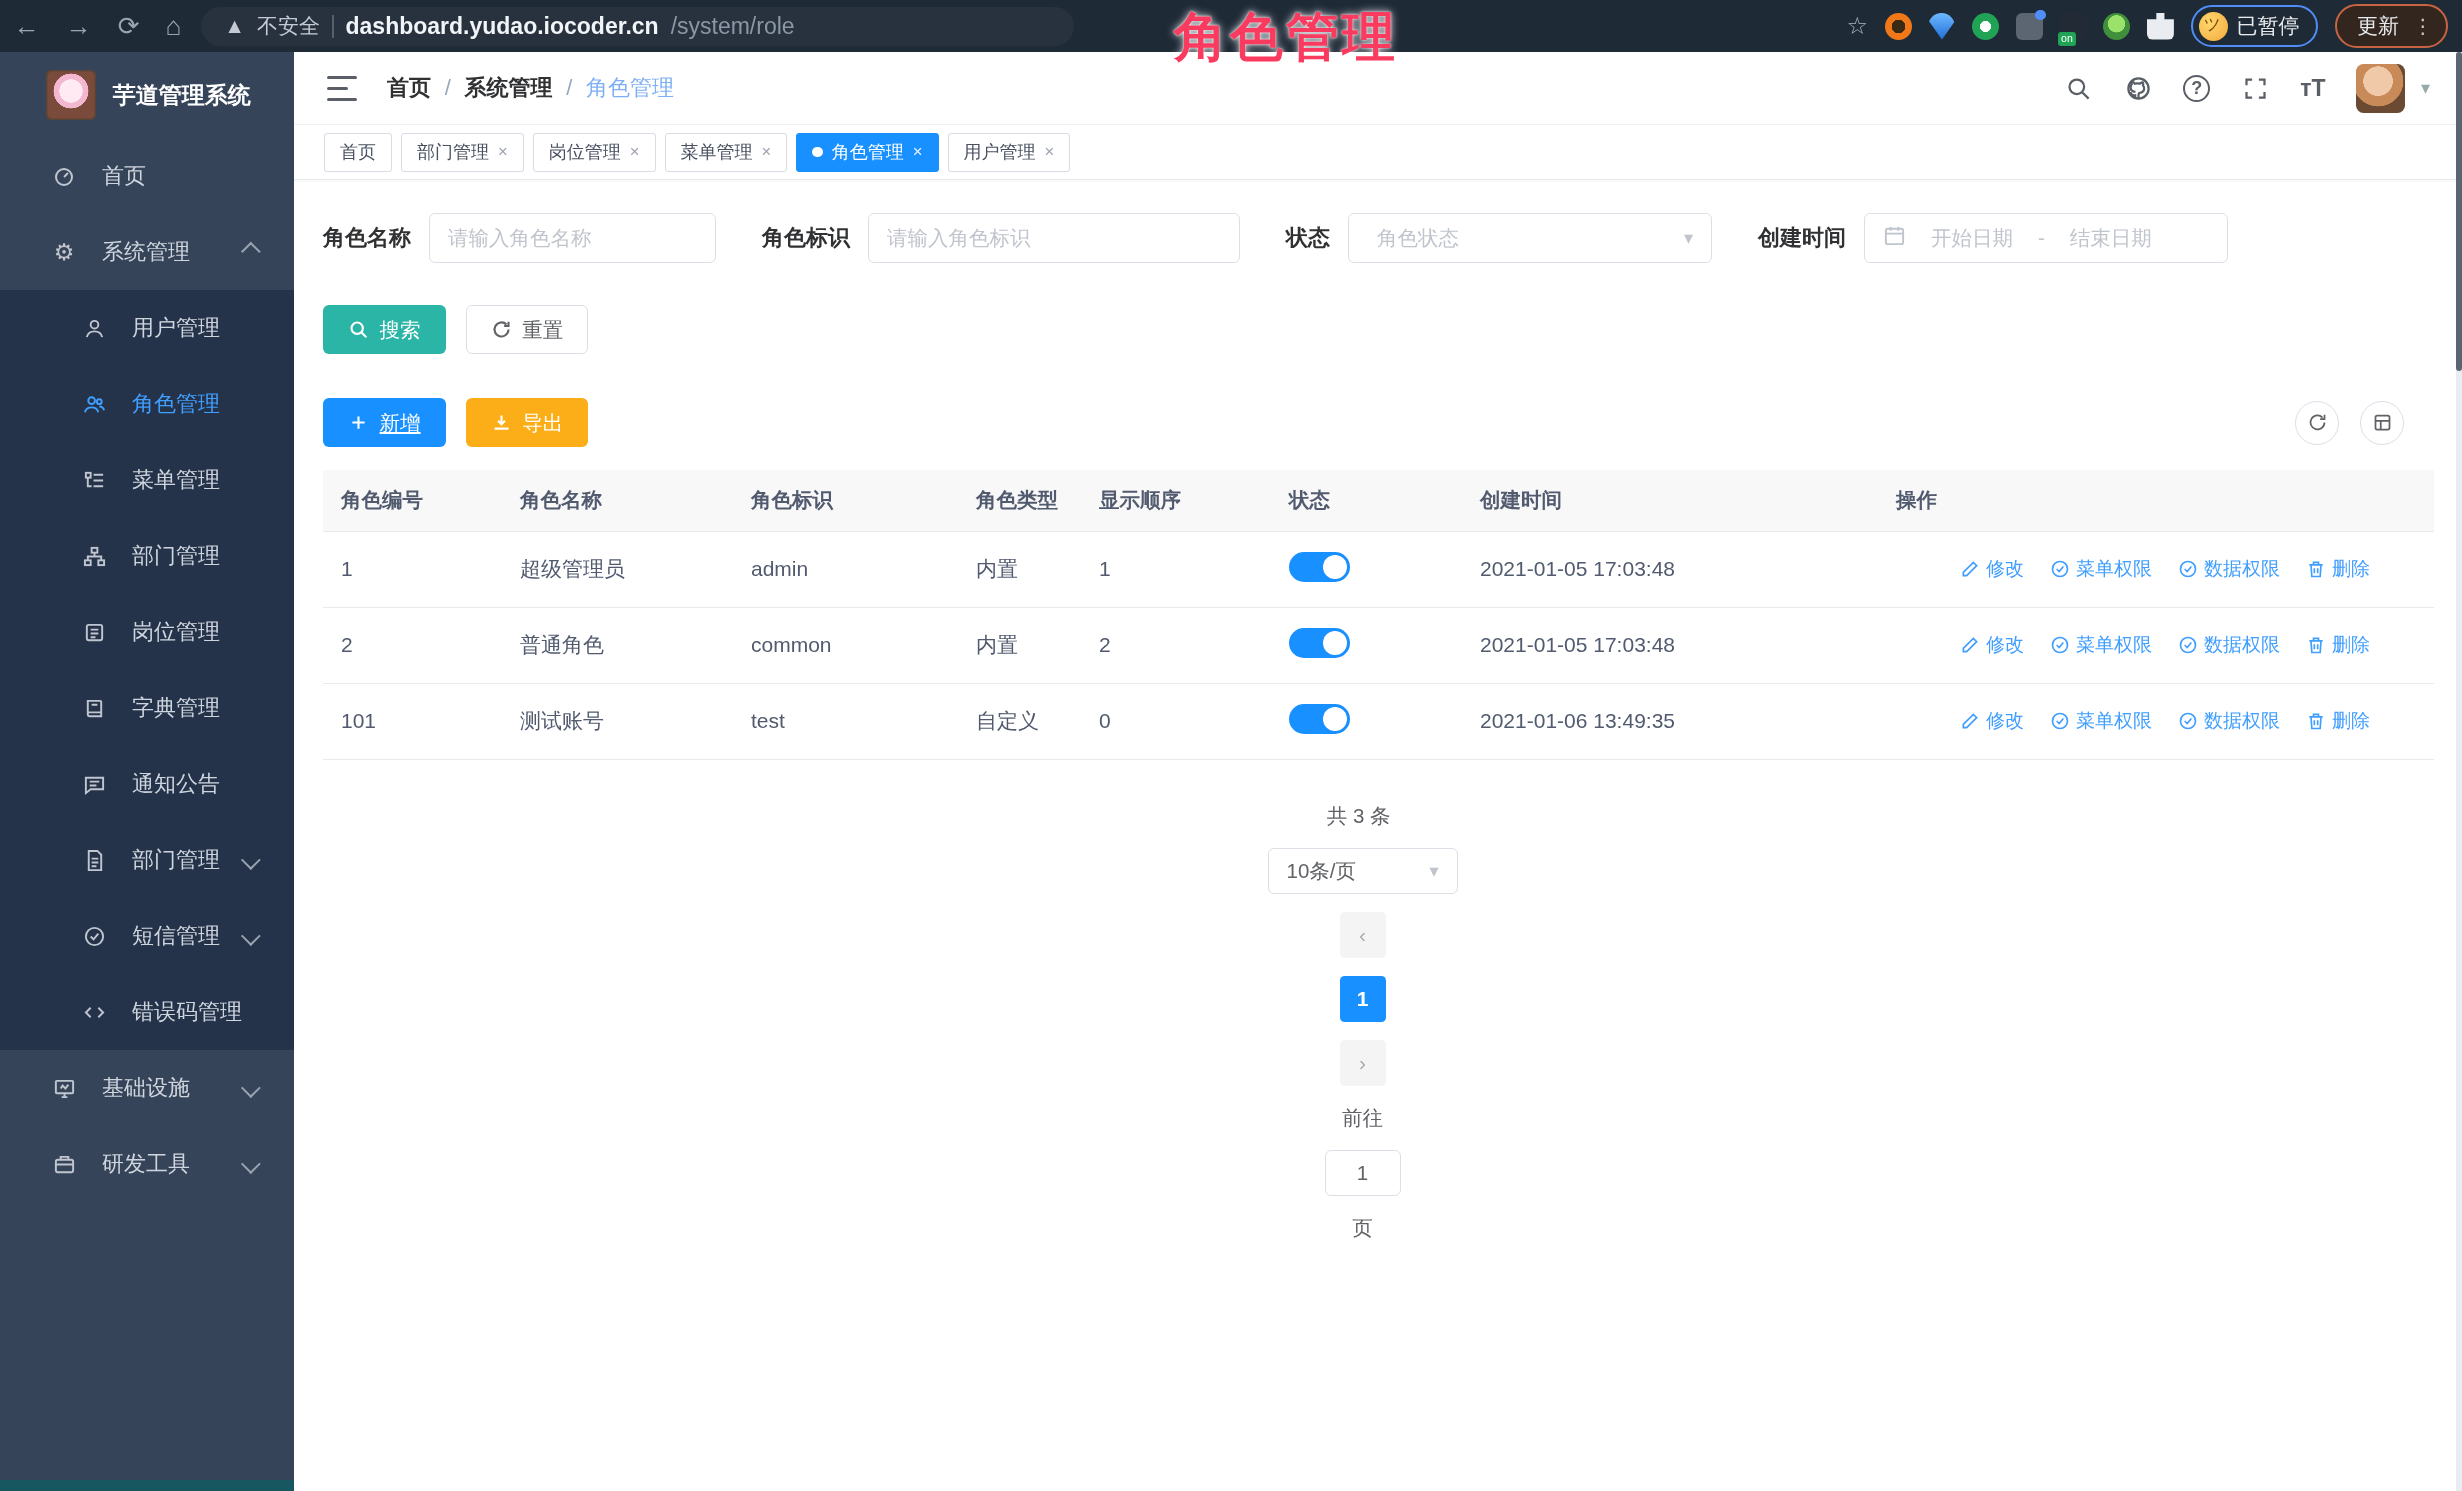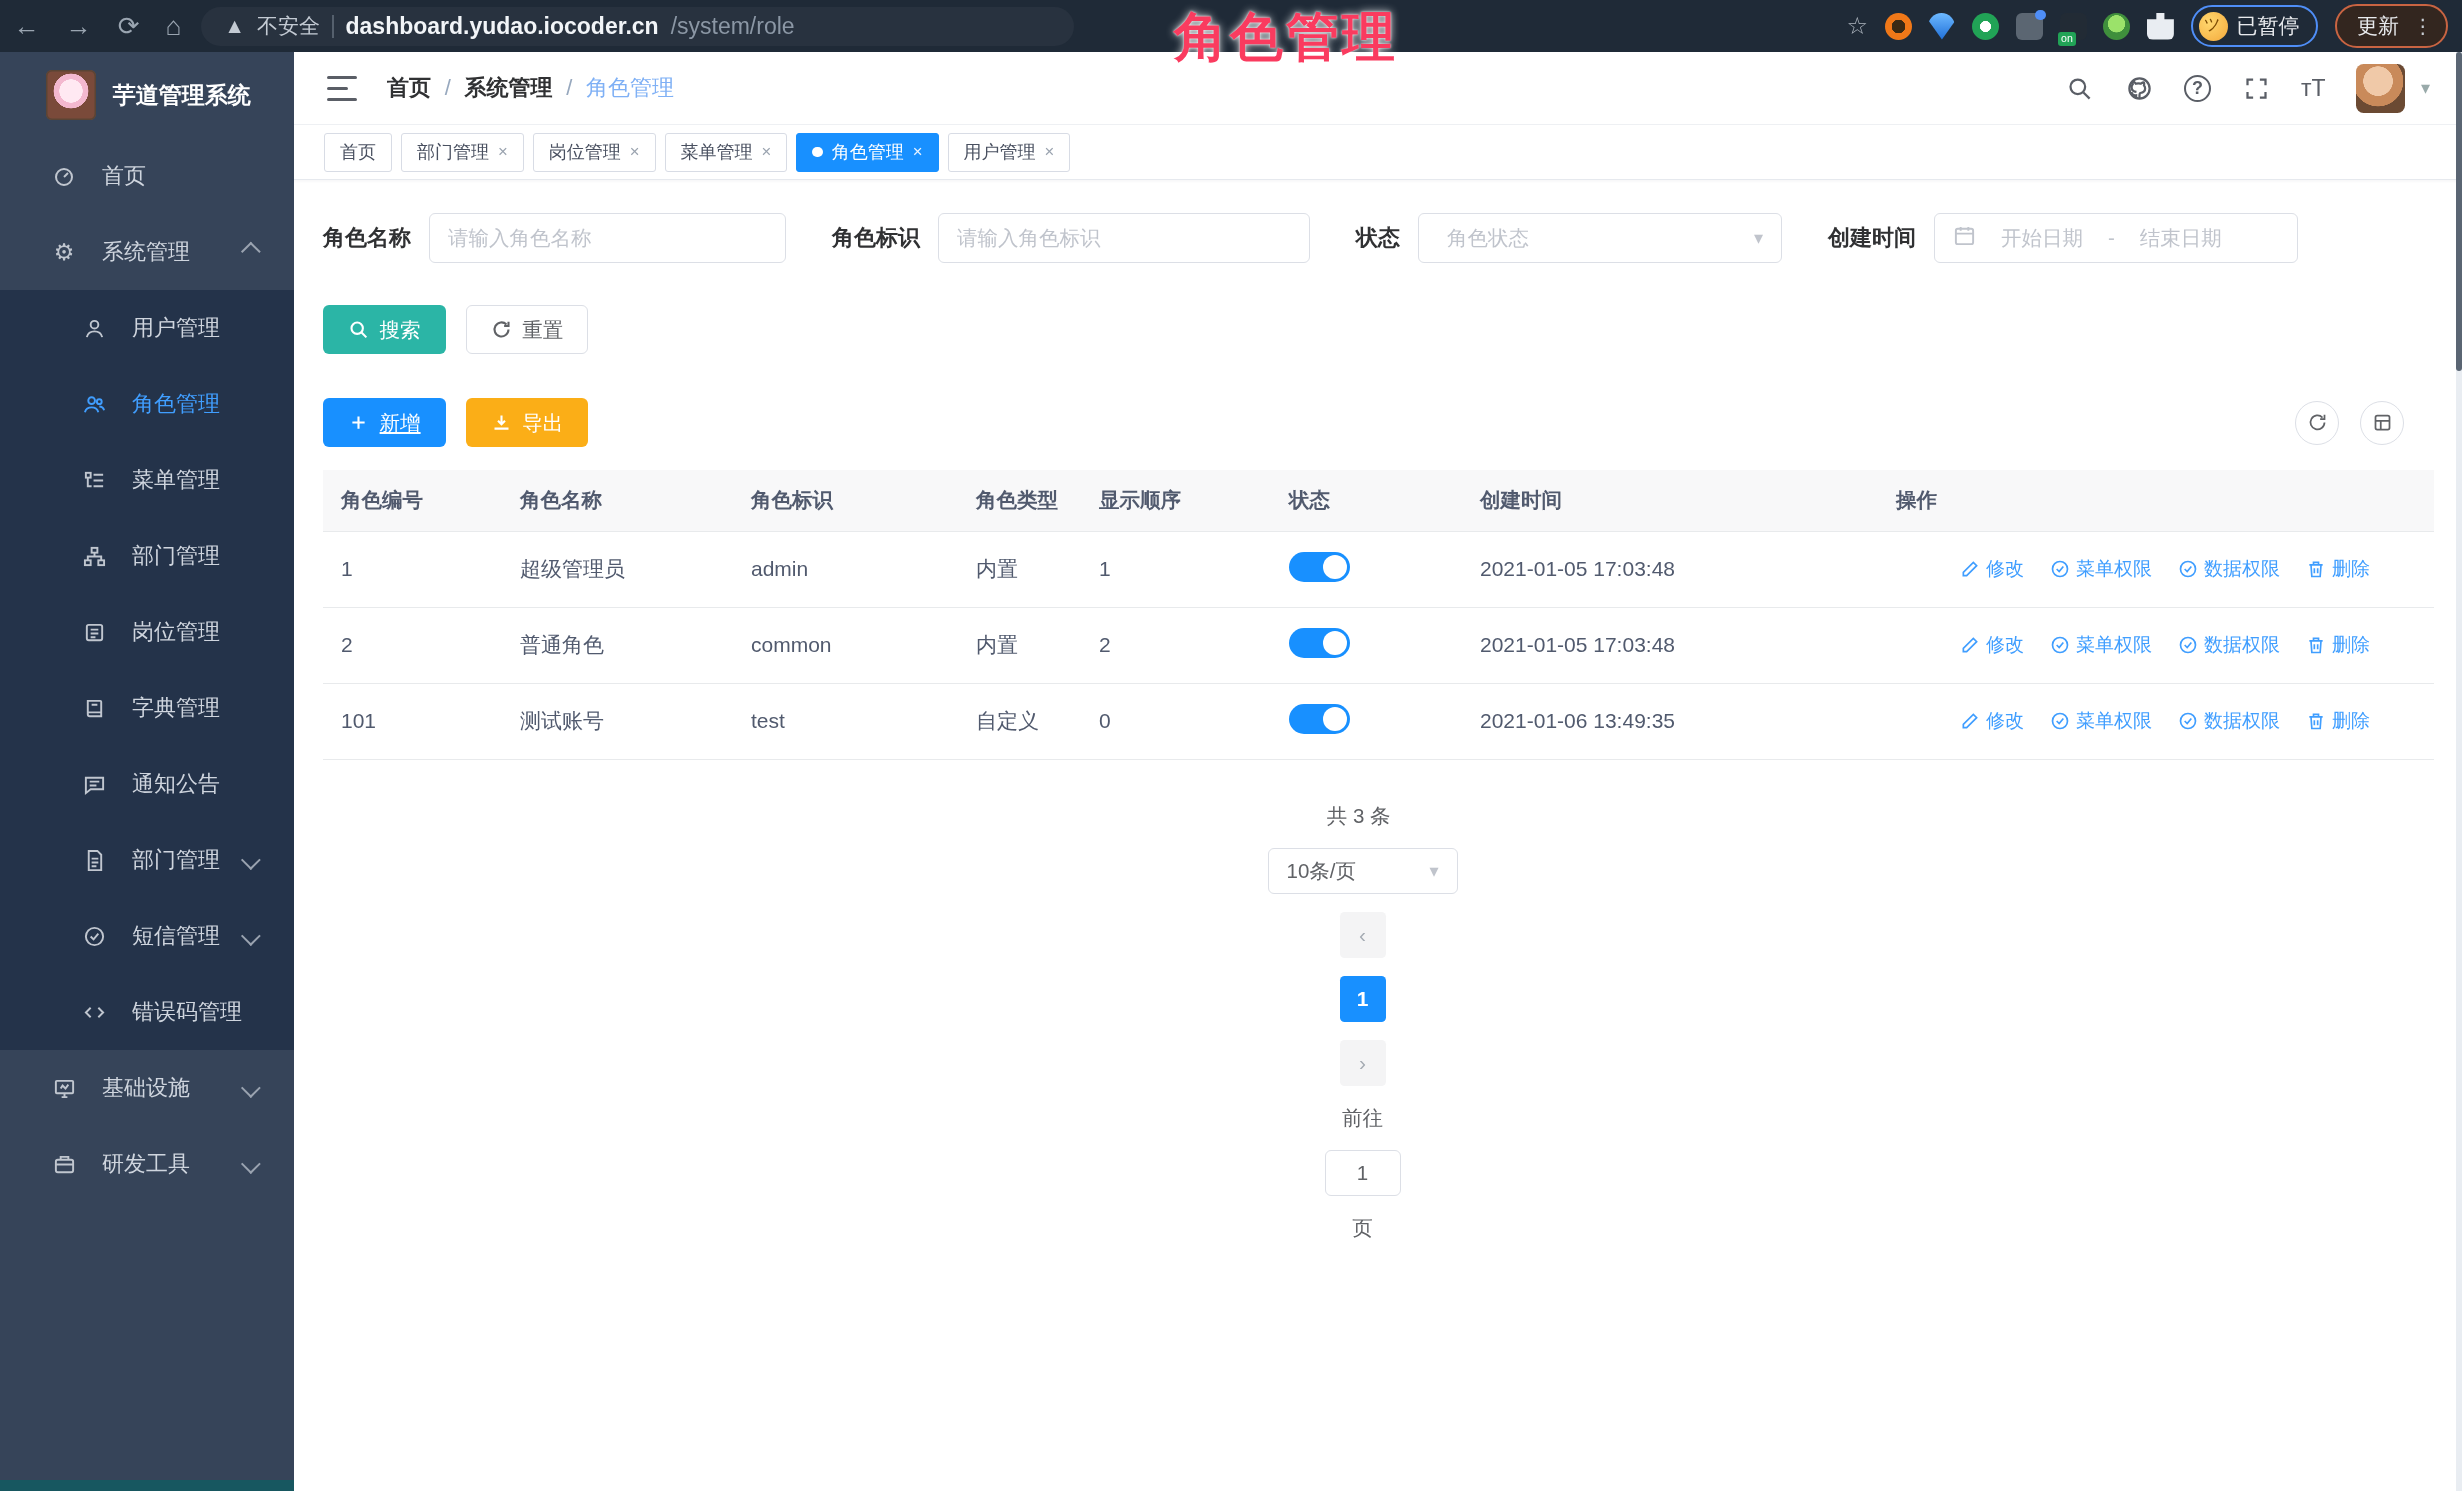--- a/index.html
+++ b/index.html
@@ -58,21 +58,21 @@
   .hamburger i:nth-child(2){ top:12px; width:21px; }
   .hamburger i:nth-child(3){ top:23px; width:30px; }
   .crumbs { display:flex; align-items:center; gap:13.7px; font-size:22px; }
   .crumb { color:#303133; font-weight:bold; cursor:pointer; }
   .crumb-sep { color:#97a8be; font-weight:normal; }
   .crumb.last { color:#7fb0f5; font-weight:normal; }
   .hdr-right { margin-left:auto; display:flex; align-items:center; gap:30px; color:#5a5e66; }
   .h-ico { width:30px; height:30px; display:flex; align-items:center; justify-content:center; cursor:pointer; }
   .h-ico svg { width:27px; height:27px; stroke:#5a5e66; fill:none; stroke-width:2; }
   .q-circle { width:27px; height:27px; border:2.3px solid #5a5e66; border-radius:50%; font-size:18px; font-weight:bold; display:flex; align-items:center; justify-content:center; }
-  .tsize { font-size:23px; font-weight:normal; }
+  .tsize { font-size:23px; font-weight:bold; }
   .avatar { width:49px; height:49px; border-radius:7.6px; background:
       radial-gradient(circle at 45% 35%, #f0c9a8 0 35%, #c98a5a 36% 60%, #6b4a33 61% 100%); }
   .caret { color:#9aa; font-size:18px; margin-left:-13.7px; }
 
   
   .tagbar { height:55px; display:flex; align-items:center; gap:9px; padding:0 30px; border-bottom:0.8px solid #e6e9ee; box-shadow:0 1.5px 3px rgba(0,21,41,.04); }
   .tag { display:flex; align-items:center; gap:9px; height:39px; padding:0 15px; border:0.8px solid #d8dce5; background:#fff; color:#495060; font-size:18px; border-radius:3px; cursor:pointer; }
   .tag .x { font-size:16.7px; color:#9aa3af; }
   .tag.active { background:#1890ff; border-color:#1890ff; color:#fff; }
   .tag.active .dot { width:10.6px; height:10.6px; border-radius:50%; background:#fff; }
@@ -80,21 +80,21 @@
 
   
   .content { padding:33px 29px 0 29px; }
   .filter-row { display:flex; align-items:center; }
   .f-label { font-size:22px; font-weight:bold; color:#303133; margin-right:18px; white-space:nowrap; }
   .inp { height:50px; border:0.8px solid #dcdfe6; border-radius:6px; background:#fff; display:flex; align-items:center; padding:0 18px; font-size:20.5px; color:#606266; }
   .inp input { border:none; outline:none; width:100%; font-size:20.5px; color:#606266; font-family:inherit; }
   .inp input::placeholder { color:#c0c4cc; }
   .placeholder { color:#c0c4cc;margin-left:10px; }
   .sel-caret { margin-left:auto; color:#c0c4cc; font-size:18px; }
-  .w470 { width:357px; } .w490 { width:372px; } .w480 { width:364px; }
+  .w470 { width:287px; } .w490 { width:372px; } .w480 { width:364px; }
   .mr60 { margin-right:46px; }
   .date-box { gap:15px; }
   .cal-ico { color:#c0c4cc; }
   .cal-ico svg { width:23px; height:23px; stroke:#c0c4cc; fill:none; stroke-width:2; }
 
   .btn { display:inline-flex; align-items:center; gap:10.6px; height:49px; padding:8px 24px; border-radius:6px; font-size:20.5px; cursor:pointer; border:0.8px solid transparent; }
   .btn svg { width:21px; height:21px; fill:none; stroke:currentColor; stroke-width:2.4; }
   .btn-teal { background:#2bb5a6; color:#fff; }
   .btn-plain { background:#fff; border-color:#dcdfe6; color:#606266; }
   .btn-blue { background:#1890ff; color:#fff;text-decoration:underline; }

